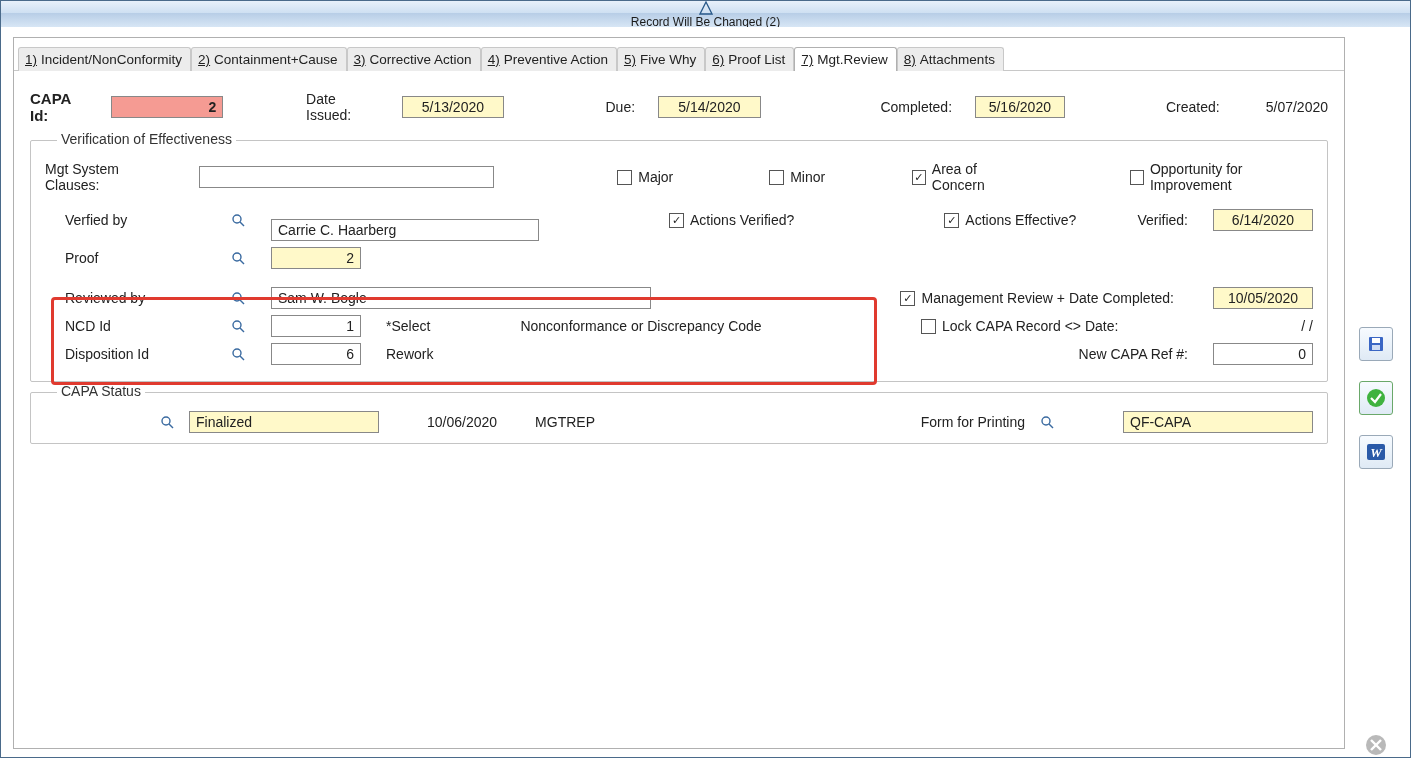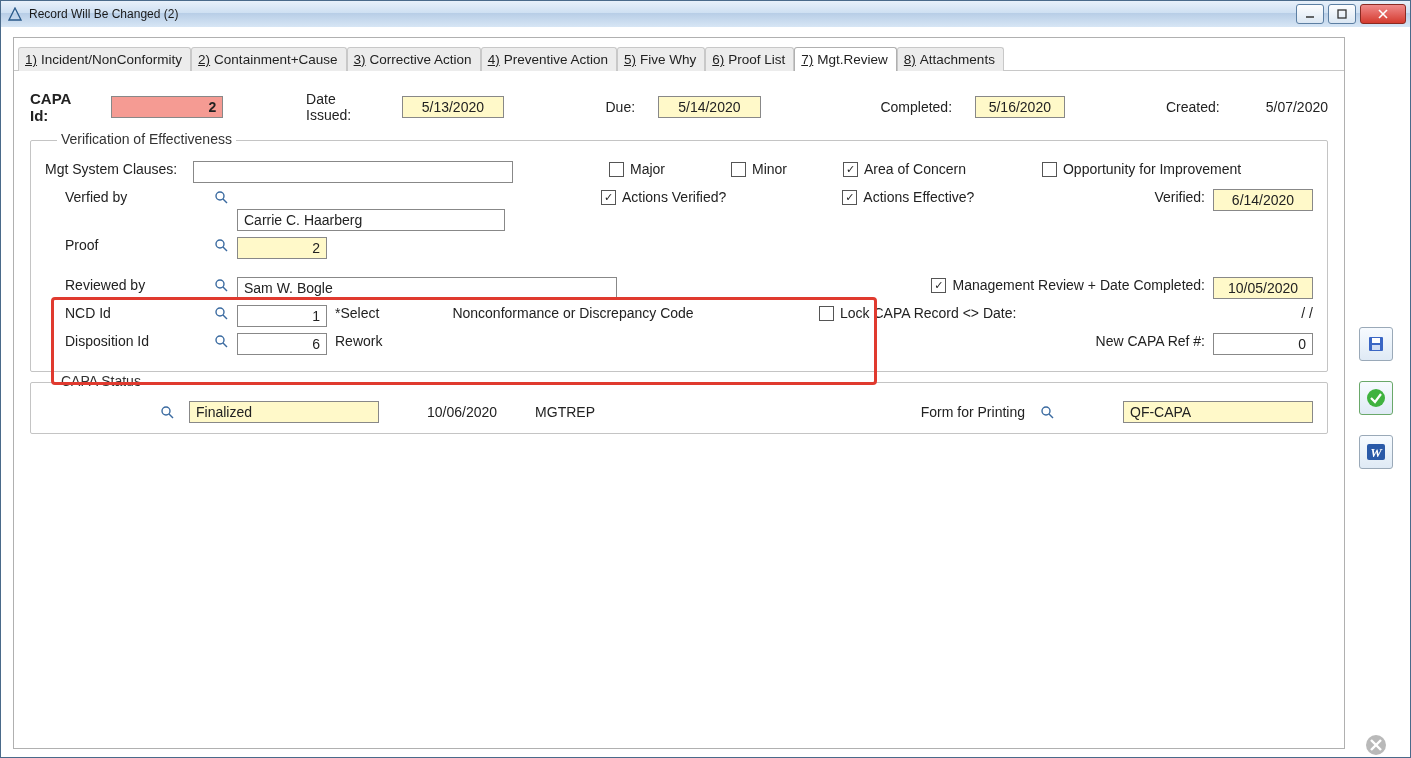--- a/index.html
+++ b/index.html
@@ -1,17 +1,17 @@
 <!DOCTYPE html>
 <html><head>
 <meta charset="utf-8">
 <style>
   html, body { margin:0; padding:0; font-family: "Segoe UI", Tahoma, sans-serif; font-size:13px; color:#222; background:#fff; }
   .window { width:1411px; height:758px; box-sizing:border-box; border:1px solid #4a6a8a; background:#fff; position:relative; }
-  .titlebar { height:26px; background:linear-gradient(to bottom,#e8f0fa 0%,#cfe0f2 45%,#b7cde6 46%,#d7e6f5 100%); display:flex; align-items:center; border-bottom:1px solid #7fa2c4; }
+  .titlebar { height:26px; background:linear-gradient(to bottom,#e8f0fa 0%,#cfe0f2 45%,#b7cde6 46%,#d7e6f5 100%); display:flex; align-items:center; border-bottom:1px solid #7fa2c4;flex-direction:column; }
   .titlebar .icon { width:16px; height:16px; margin:0 6px 0 6px; display:flex; align-items:center; justify-content:center; }
   .titlebar .title { font-size:12px; color:#1a1a1a; flex:1; }
   .winbtns { display:flex; align-items:center; padding-right:4px; }
   .winbtn { width:26px; height:18px; margin-left:4px; border:1px solid #5c7fa3; border-radius:3px; background:linear-gradient(to bottom,#fdfdfe,#dbe7f3); display:flex; align-items:center; justify-content:center; font-size:10px; color:#2a3b4d; cursor:pointer; }
   .winbtn.close { background:linear-gradient(to bottom,#f08b8b,#d43b2f); color:#fff; border-color:#8a2a22; width:44px; }
   .client { position:absolute; top:26px; left:0; right:0; bottom:0; background:#fff; }
   .inner { position:absolute; top:10px; left:12px; width:1332px; height:712px; border:1px solid #b0b0b0; background:#fff; box-sizing:border-box; }
 
   
   .tabs { display:flex; align-items:flex-end; height:28px; border-bottom:1px solid #c8c8c8; padding:0 4px; margin-top:4px; }
@@ -27,21 +27,21 @@
   .lbl.bold { font-weight:700; font-size:15px; }
   .fld { height:22px; border:1px solid #888; background:#fff; padding:0 6px; display:flex; align-items:center; font-size:14px; box-sizing:border-box; }
   .fld.rt { justify-content:flex-end; }
   .fld.yellow { background:#fff9c9; }
   .fld.red { background:#f59b93; font-weight:700; }
 
   
   .group { border:1px solid #c4c4c4; border-radius:2px; position:relative; padding:14px 14px 10px 14px; margin-bottom:10px; }
   .group > .legend { position:absolute; top:-10px; left:26px; background:#fff; padding:0 4px; font-size:14px; color:#333; }
 
-  .row { display:flex; align-items:flex-start; gap:8px; margin:6px 0; }
+  .row { display:flex; align-items:center; gap:25px; margin:6px 0; }
   .spacer { flex:1; }
   .col-label { width:140px; font-size:14px; }
   .col-label.indent { padding-left:20px; }
 
   .lookup-icon { width:16px; height:16px; display:inline-flex; align-items:center; justify-content:center; cursor:pointer; }
 
   .chk { display:flex; align-items:center; gap:6px; font-size:14px; }
   .chk .box { width:13px; height:13px; border:1px solid #555; background:#fff; display:flex; align-items:center; justify-content:center; font-size:11px; line-height:1; }
   .chk .box.checked::after { content:"✓"; }
 
@@ -224,21 +224,21 @@
                   <circle cx="6" cy="6" r="4" fill="none" stroke="#3a6aa0" stroke-width="1.4"></circle>
                   <line x1="9" y1="9" x2="13" y2="13" stroke="#3a6aa0" stroke-width="1.4"></line>
                 </svg>
               </span>
             <div class="fld" style="width:380px;">Sam W. Bogle</div>
             <span class="spacer"></span>
             <label class="chk">
                 <span class="box checked"></span>
                 <span>Management Review + Date Completed:</span>
               </label>
-            <div class="fld yellow" style="width:100px;justify-content:center;">10/05/2020</div>
+            <div class="fld yellow" style="width:100px;justify-content:center;margin-left:14px;">10/05/2020</div>
           </div>
 
           <div class="row">
             <span class="col-label indent">NCD Id</span>
             <span class="lookup-icon">
                 <svg width="14" height="14">
                   <circle cx="6" cy="6" r="4" fill="none" stroke="#3a6aa0" stroke-width="1.4"></circle>
                   <line x1="9" y1="9" x2="13" y2="13" stroke="#3a6aa0" stroke-width="1.4"></line>
                 </svg>
               </span>

